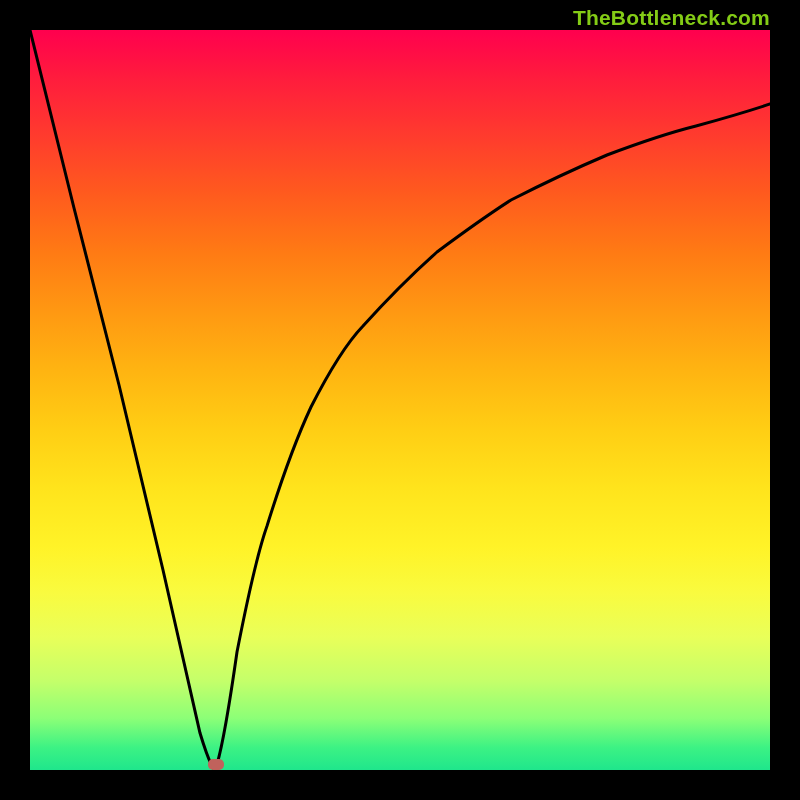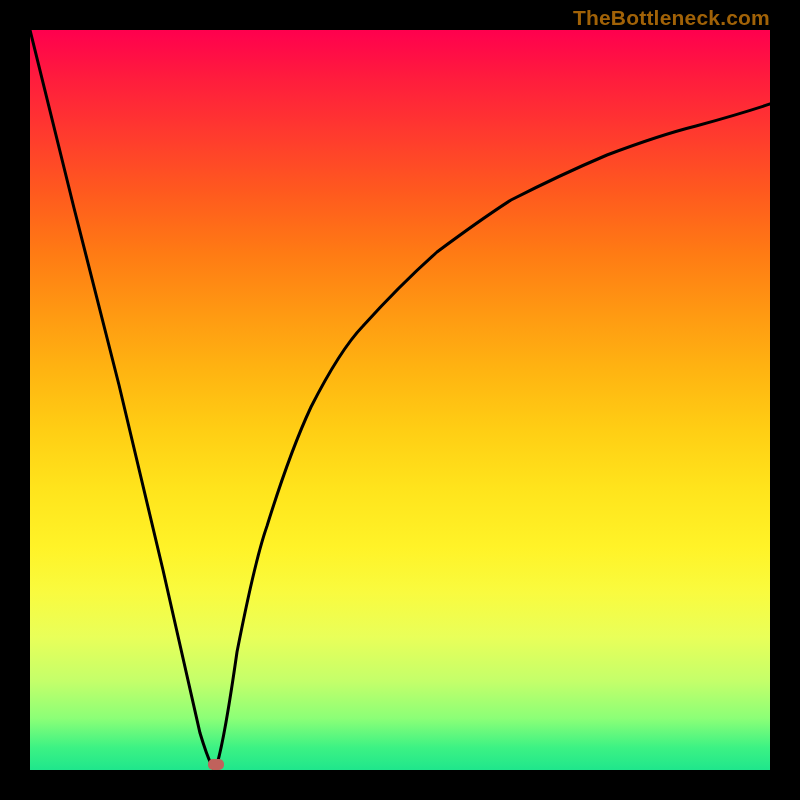--- a/index.html
+++ b/index.html
@@ -51,21 +51,21 @@
   .curve-svg {
     position: absolute;
     inset: 0;
     width: 100%;
     height: 100%;
   }
   .watermark {
     position: absolute;
     top: 6px;
     right: 30px;
-    color: #a16207;
+    color: #84cc16;
     font-size: 21px;
     font-weight: 600;
     letter-spacing: 0.2px;
   }
 </style>
 </head>
 <body>
 
 <div class="frame">
 

